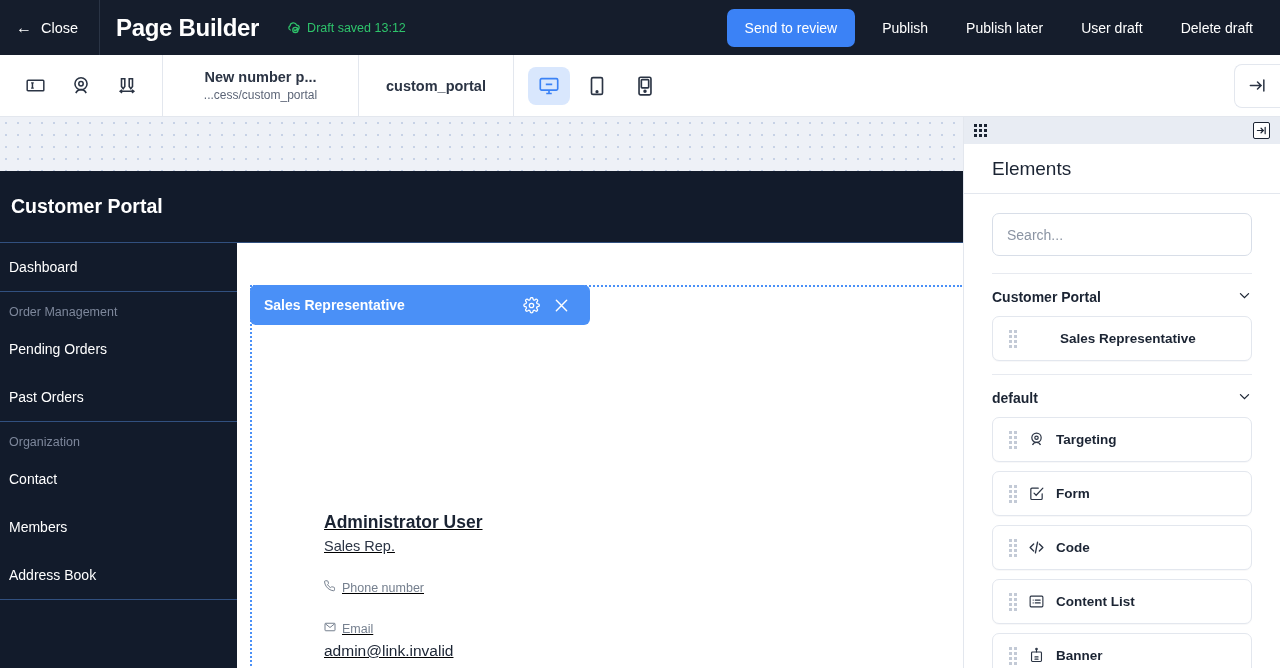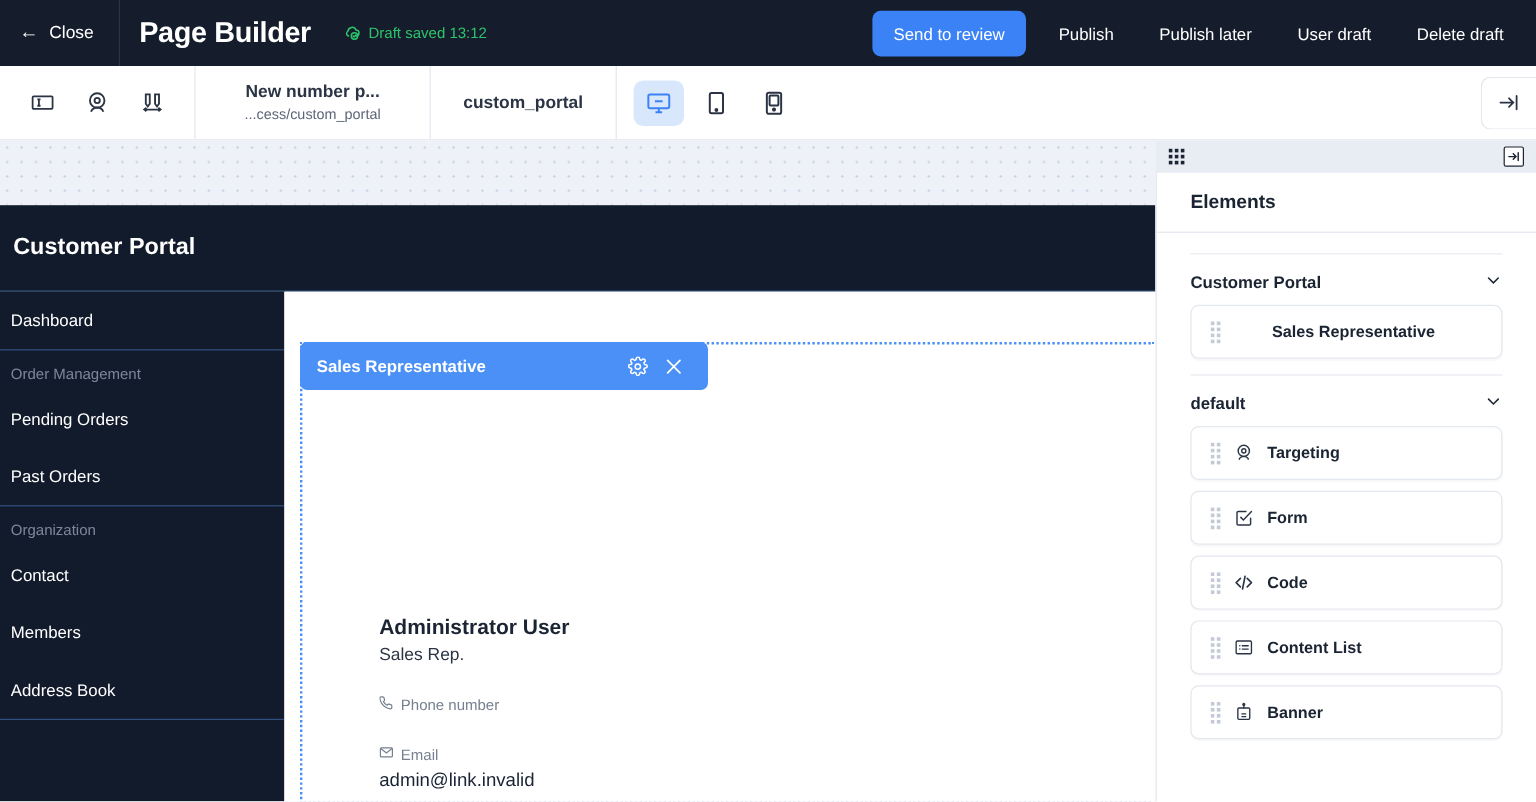--- a/index.html
+++ b/index.html
@@ -164,21 +164,21 @@
   }
   .sel-card-title {
     color: #ffffff; font-size: 14px; font-weight: bold;
     flex: 1;
   }
   .sel-icon-btn {
     background: none; border: none; cursor: pointer;
     color: #ffffff; width: 30px; height: 30px;
     display: flex; align-items: center; justify-content: center;
   }
-  .rep-info { position: absolute; left: 64px; top: 225px; }
+  .rep-info { position: absolute; left: 72px; top: 225px; text-decoration: underline; }
   .rep-name { font-size: 17.5px; font-weight: bold; color: #1b2433; }
   .rep-role { font-size: 14.5px; color: #2b3444; margin-top: 5px; }
   .rep-field-label {
     display: flex; align-items: center; gap: 6px;
     font-size: 12.5px; color: #76808f; margin-top: 26px;
   }
   .rep-field-value { font-size: 15.5px; color: #1b2433; margin-top: 6px; }
 
   
   .right-panel {
@@ -201,21 +201,21 @@
   .panel-collapse {
     width: 17px; height: 17px; border: 1.4px solid #1b2433;
     border-radius: 2px; background: #ffffff; cursor: pointer;
     display: flex; align-items: center; justify-content: center;
     color: #1b2433;
   }
   .panel-head {
     height: 50px; display: flex; align-items: center;
     padding: 0 28px; border-bottom: 1px solid #e3e7ee;
   }
-  .panel-head h2 { font-size: 16px; color: #1b2433; font-weight: bold; }
+  .panel-head h2 { font-size: 19px; color: #1b2433; font-weight: normal; }
   .panel-search-wrap { padding: 19px 28px 0 28px; }
   .panel-search {
     width: 100%; height: 43px;
     border: 1px solid #d8dee8; border-radius: 7px;
     padding: 0 14px; font-family: inherit; font-size: 14px;
     color: #1b2433; outline: none; background: #ffffff;
   }
   .panel-search::placeholder { color: #8b94a3; }
   .panel-scroll { flex: 1; overflow: hidden; padding: 0 28px; }
   .group-head {
@@ -414,20 +414,23 @@
     </span>
     <button class="panel-collapse">
       <svg width="11" height="11" viewBox="0 0 24 24" fill="none" stroke="currentColor" stroke-width="2.6" stroke-linecap="round">
         <path d="M3 12h12M11 7l5 5-5 5M20 5v14"></path>
       </svg>
     </button>
   </div>
   <div class="panel-head">
     <h2>Elements</h2>
   </div>
+  <div class="panel-search-wrap">
+    <input class="panel-search" type="text" placeholder="Search..." style="">
+  </div>
   <div class="panel-scroll">
 
     <div class="group-head">
       <span>Customer Portal</span>
       <span class="chevron">
         <svg width="15" height="15" viewBox="0 0 24 24" fill="none" stroke="currentColor" stroke-width="2" stroke-linecap="round">
             <path d="M5.5 9l6.5 6.5L18.5 9"></path>
           </svg>
       </span>
     </div>

